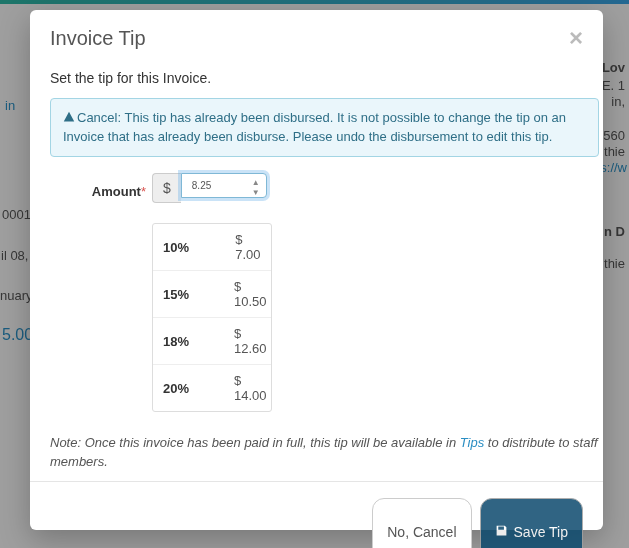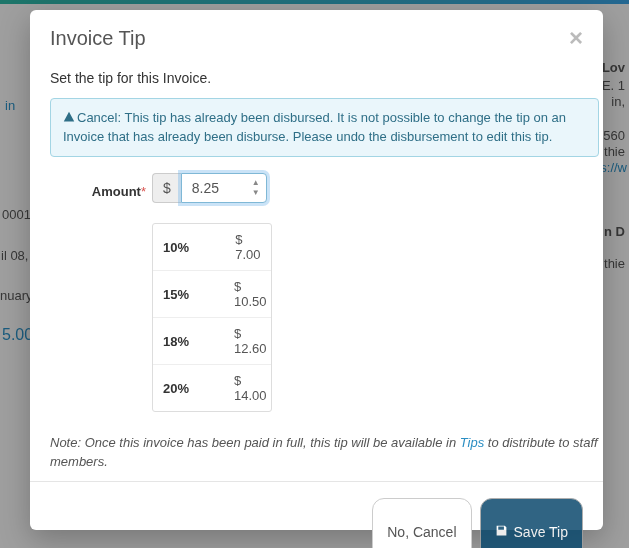--- a/index.html
+++ b/index.html
@@ -93,21 +93,21 @@
   color:#555;
   padding: 6px 10px;
   border-radius: 4px 0 0 4px;
   font-size: 14px;
 }
 .amount-input {
   border: 1px solid #7fb8d6;
   border-radius: 0 4px 4px 0;
   padding: 6px 24px 6px 10px;
   width: 86px;
-  font-size: 14px;
+  font-size: 10px;
   color:#555;
   outline: none;
   box-shadow: 0 0 0 3px rgba(102,175,233,0.35);
   position: relative;
 }
 .spinner {
   position: relative;
   display:inline-block;
 }
 .spinner .caret {

